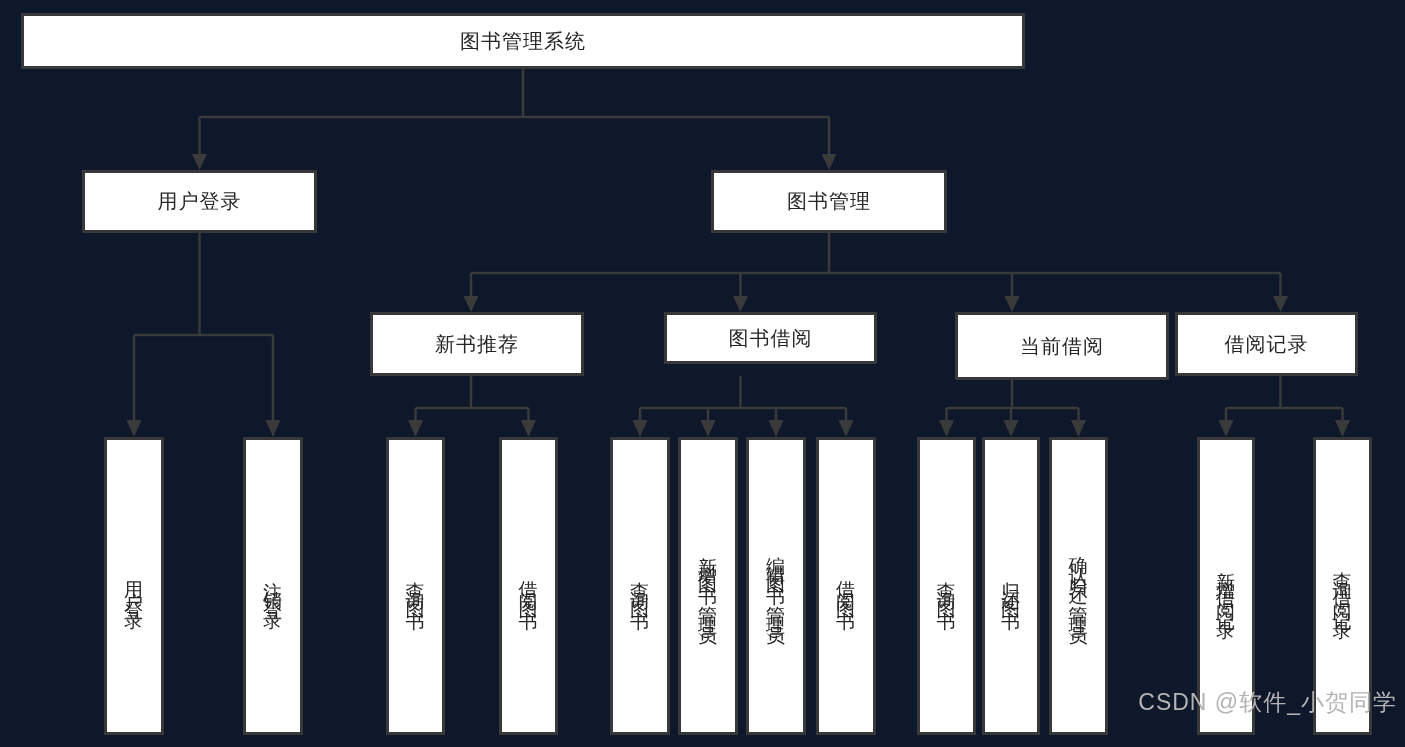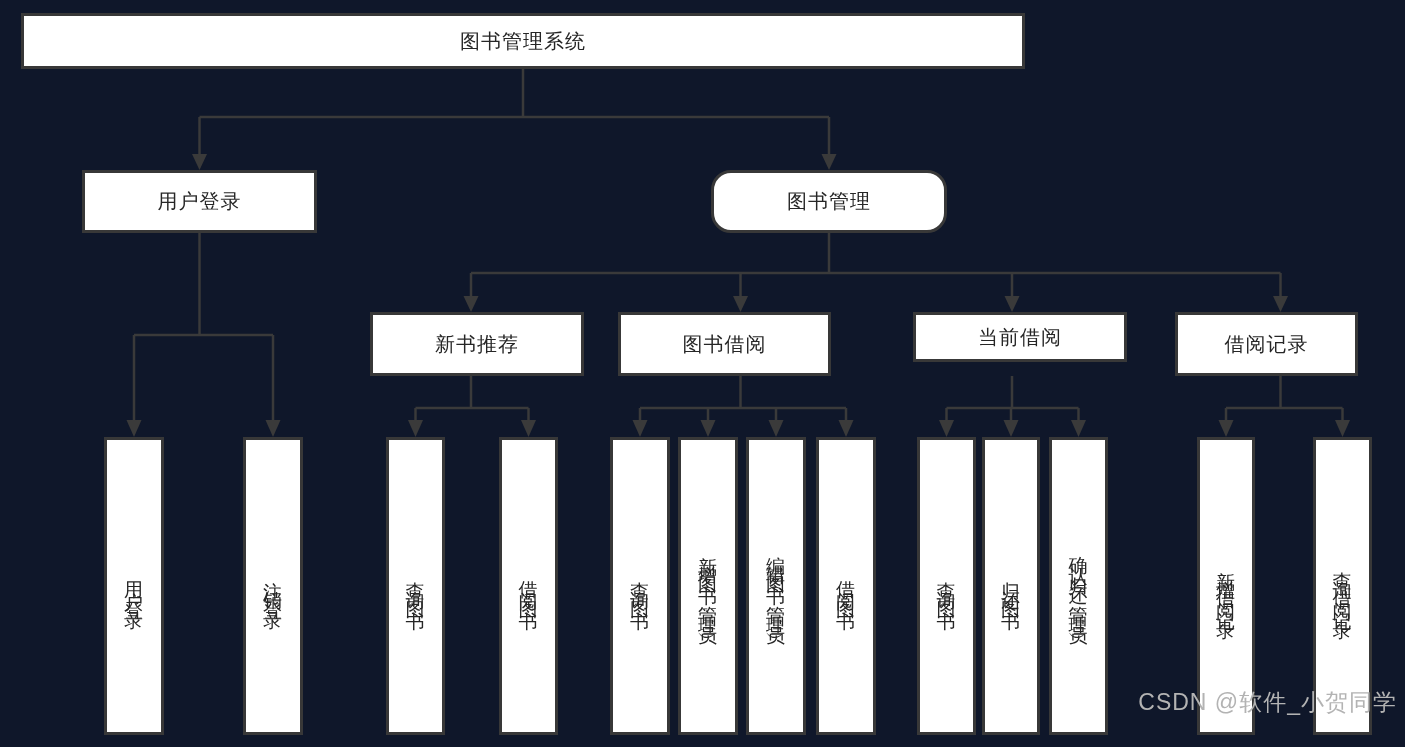--- a/index.html
+++ b/index.html
@@ -101,25 +101,25 @@
     <g>
       <path d="M1280.5,376 V408 M1226,408 H1342.5 M1226,408 V421 M1342.5,408 V421"></path>
       <polygon points="1218.5,420 1233.5,420 1226,437"></polygon>
       <polygon points="1335,420 1350,420 1342.5,437"></polygon>
     </g>
   </svg>
 
   <div class="node" style="left:21px;top:13px;width:1004px;height:56px;">图书管理系统</div>
 
   <div class="node" style="left:82px;top:170px;width:235px;height:63px;">用户登录</div>
-  <div class="node" style="left:711px;top:170px;width:236px;height:63px;border-radius:20px;">图书管理</div>
+  <div class="node" style="left:711px;top:170px;width:236px;height:63px;">图书管理</div>
 
   <div class="node" style="left:364px;top:312px;width:214px;height:64px;margin-left:6px;">新书推荐</div>
-  <div class="node" style="left:618px;top:312px;width:213px;height:64px;text-align:center;">图书借阅</div>
-  <div class="node" style="left:913px;top:312px;width:214px;height:50px;">当前借阅</div>
+  <div class="node" style="left:664px;top:312px;width:213px;height:52px;text-align:center;">图书借阅</div>
+  <div class="node" style="left:955px;top:312px;width:214px;height:68px;">当前借阅</div>
   <div class="node" style="left:1175px;top:312px;width:183px;height:64px;">借阅记录</div>
 
   <div class="vnode" style="left:104px;top:437px;width:60px;height:298px;">用户登录</div>
   <div class="vnode" style="left:243px;top:437px;width:60px;height:298px;">注销登录</div>
 
   <div class="vnode" style="left:386px;top:437px;width:59px;height:298px;">查询图书</div>
   <div class="vnode" style="left:499px;top:437px;width:59px;height:298px;">借阅图书</div>
 
   <div class="vnode" style="left:610px;top:437px;width:60px;height:298px;">查询图书</div>
   <div class="vnode" style="left:678px;top:437px;width:60px;height:298px;">新增图书（管理员）</div>

